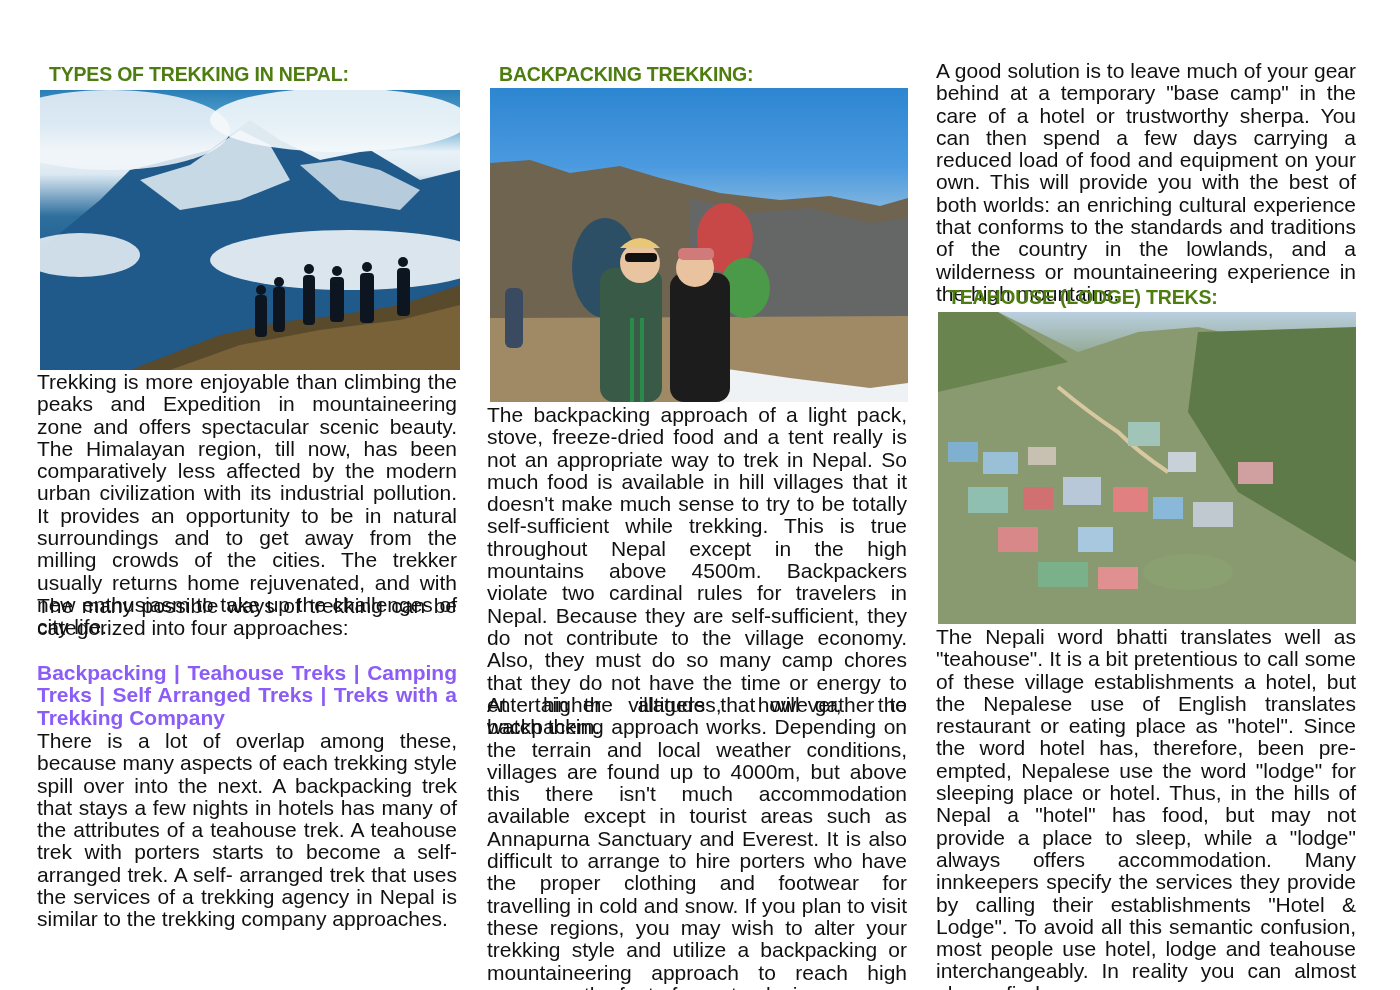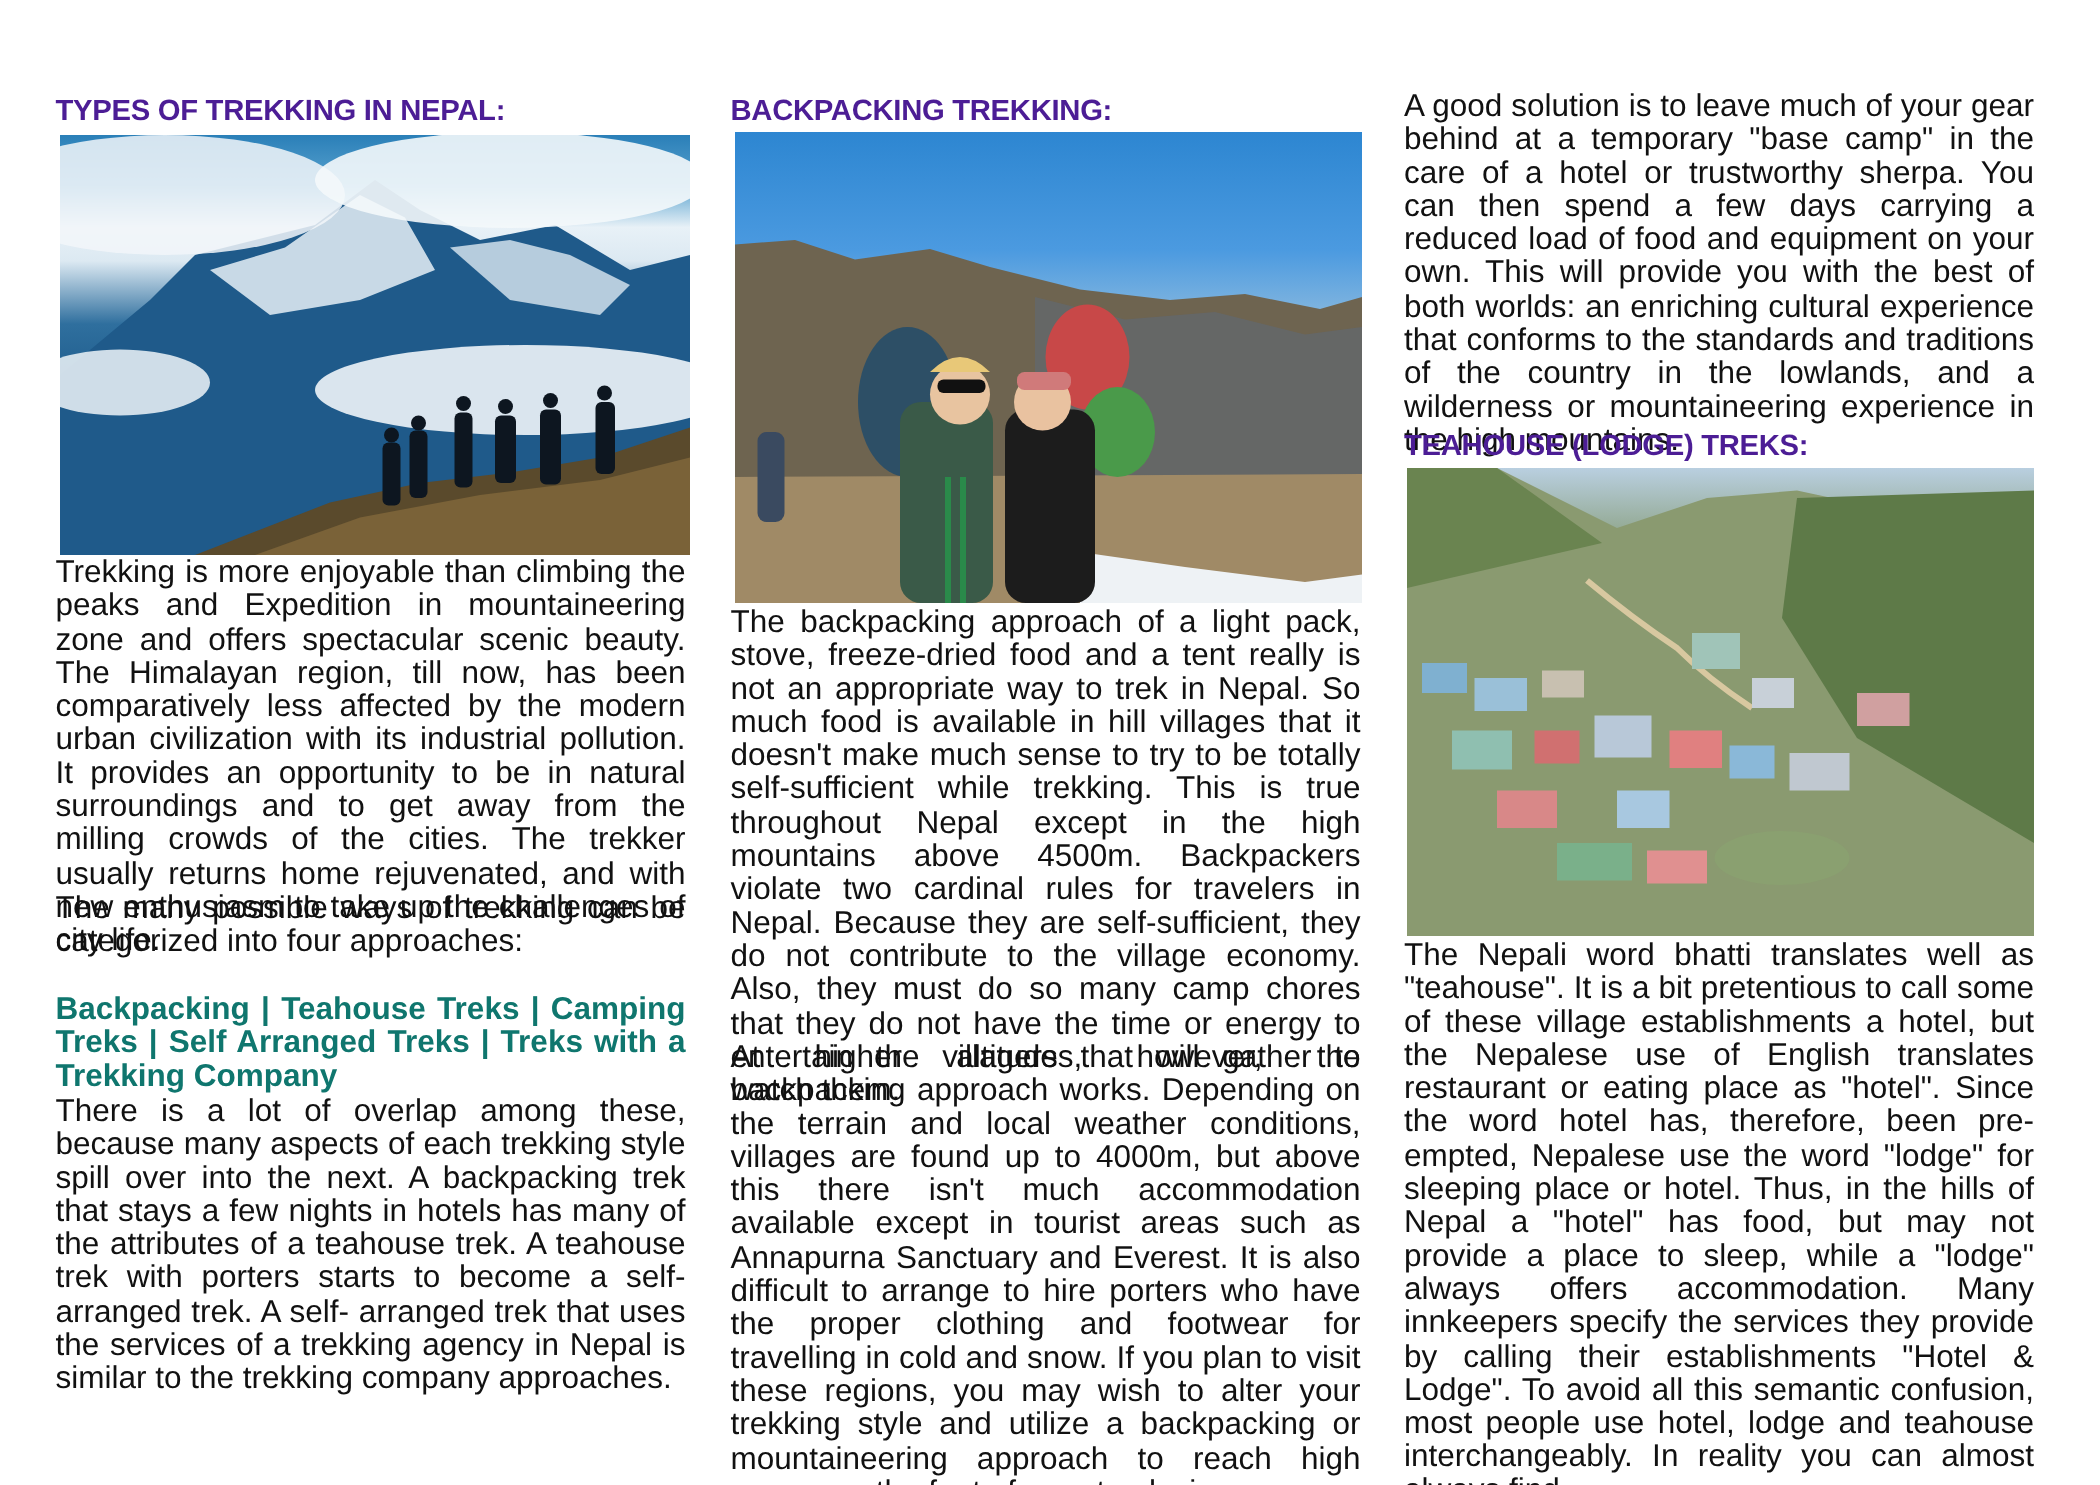--- a/index.html
+++ b/index.html
@@ -5,28 +5,28 @@
   html, body { margin: 0; padding: 0; }
   body {
     width: 1400px; height: 990px; background: #ffffff; position: relative; overflow: hidden;
     font-family: "Liberation Sans", "DejaVu Sans", sans-serif; color: #111;
   }
   .col { position: absolute; top: 0; width: 420px; }
   .col1 { left: 37px; }
   .col2 { left: 487px; }
   .col3 { left: 936px; }
   h2 {
-    margin: 0; font-size: 19.5px; font-weight: bold; color: #4c1d95; letter-spacing: -0.2px;
-    position: absolute; left: 0; white-space: nowrap;
+    margin: 0; font-size: 19.5px; font-weight: bold; color: #4d7c0f; letter-spacing: -0.2px;
+    position: absolute; left: 12px; white-space: nowrap;
   }
   p {
     margin: 0; font-size: 21px; line-height: 22.3px; text-align: justify; position: absolute; left: 0; width: 420px;
   }
   .underline { }
-  .red-bold { color: #0f766e; font-weight: bold; }
+  .red-bold { color: #8b5cf6; font-weight: bold; }
   .photo { position: absolute; overflow: hidden; }
 
   
   .p1 {
     left: 3px; top: 90px; width: 420px; height: 280px;
     background: linear-gradient(180deg, #2a7fb8 0%, #5aa3cf 12%, #e8f1f7 22%, #dce9f2 30%, #2f6f9e 45%, #1e5c8c 60%, #2a6e9f 75%, #1a4f7a 100%);
   }
   
   .p2 {
     left: 3px; top: 88px; width: 418px; height: 314px;

